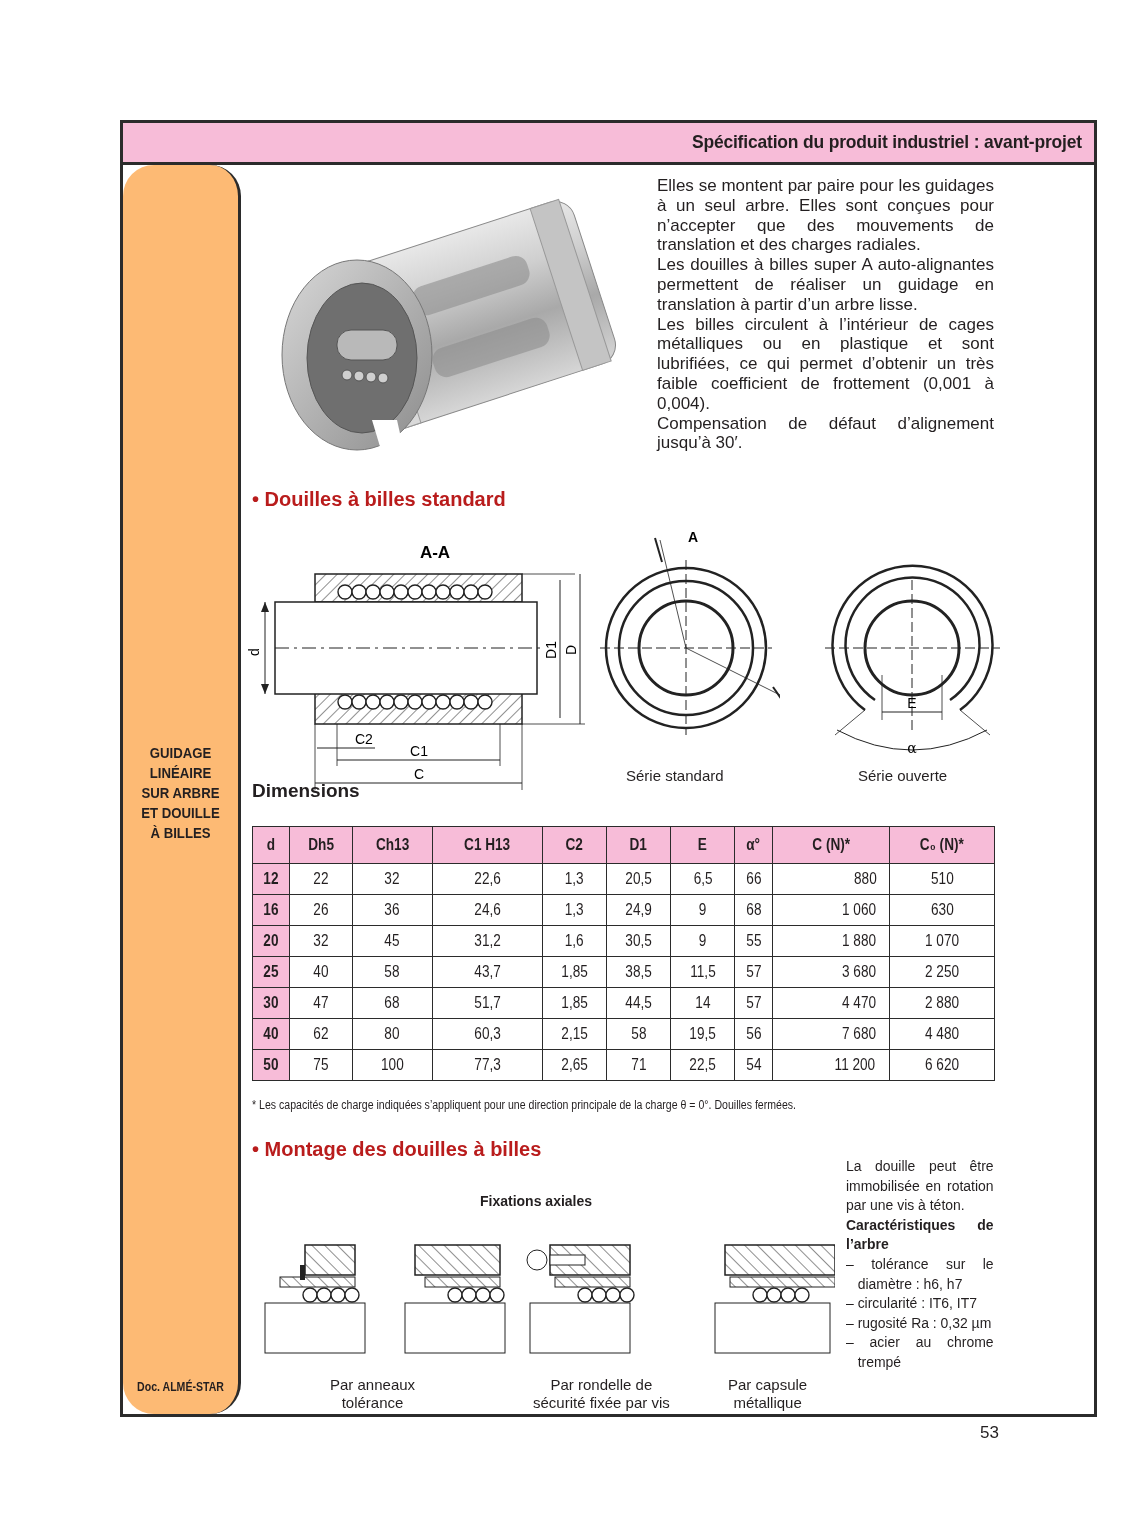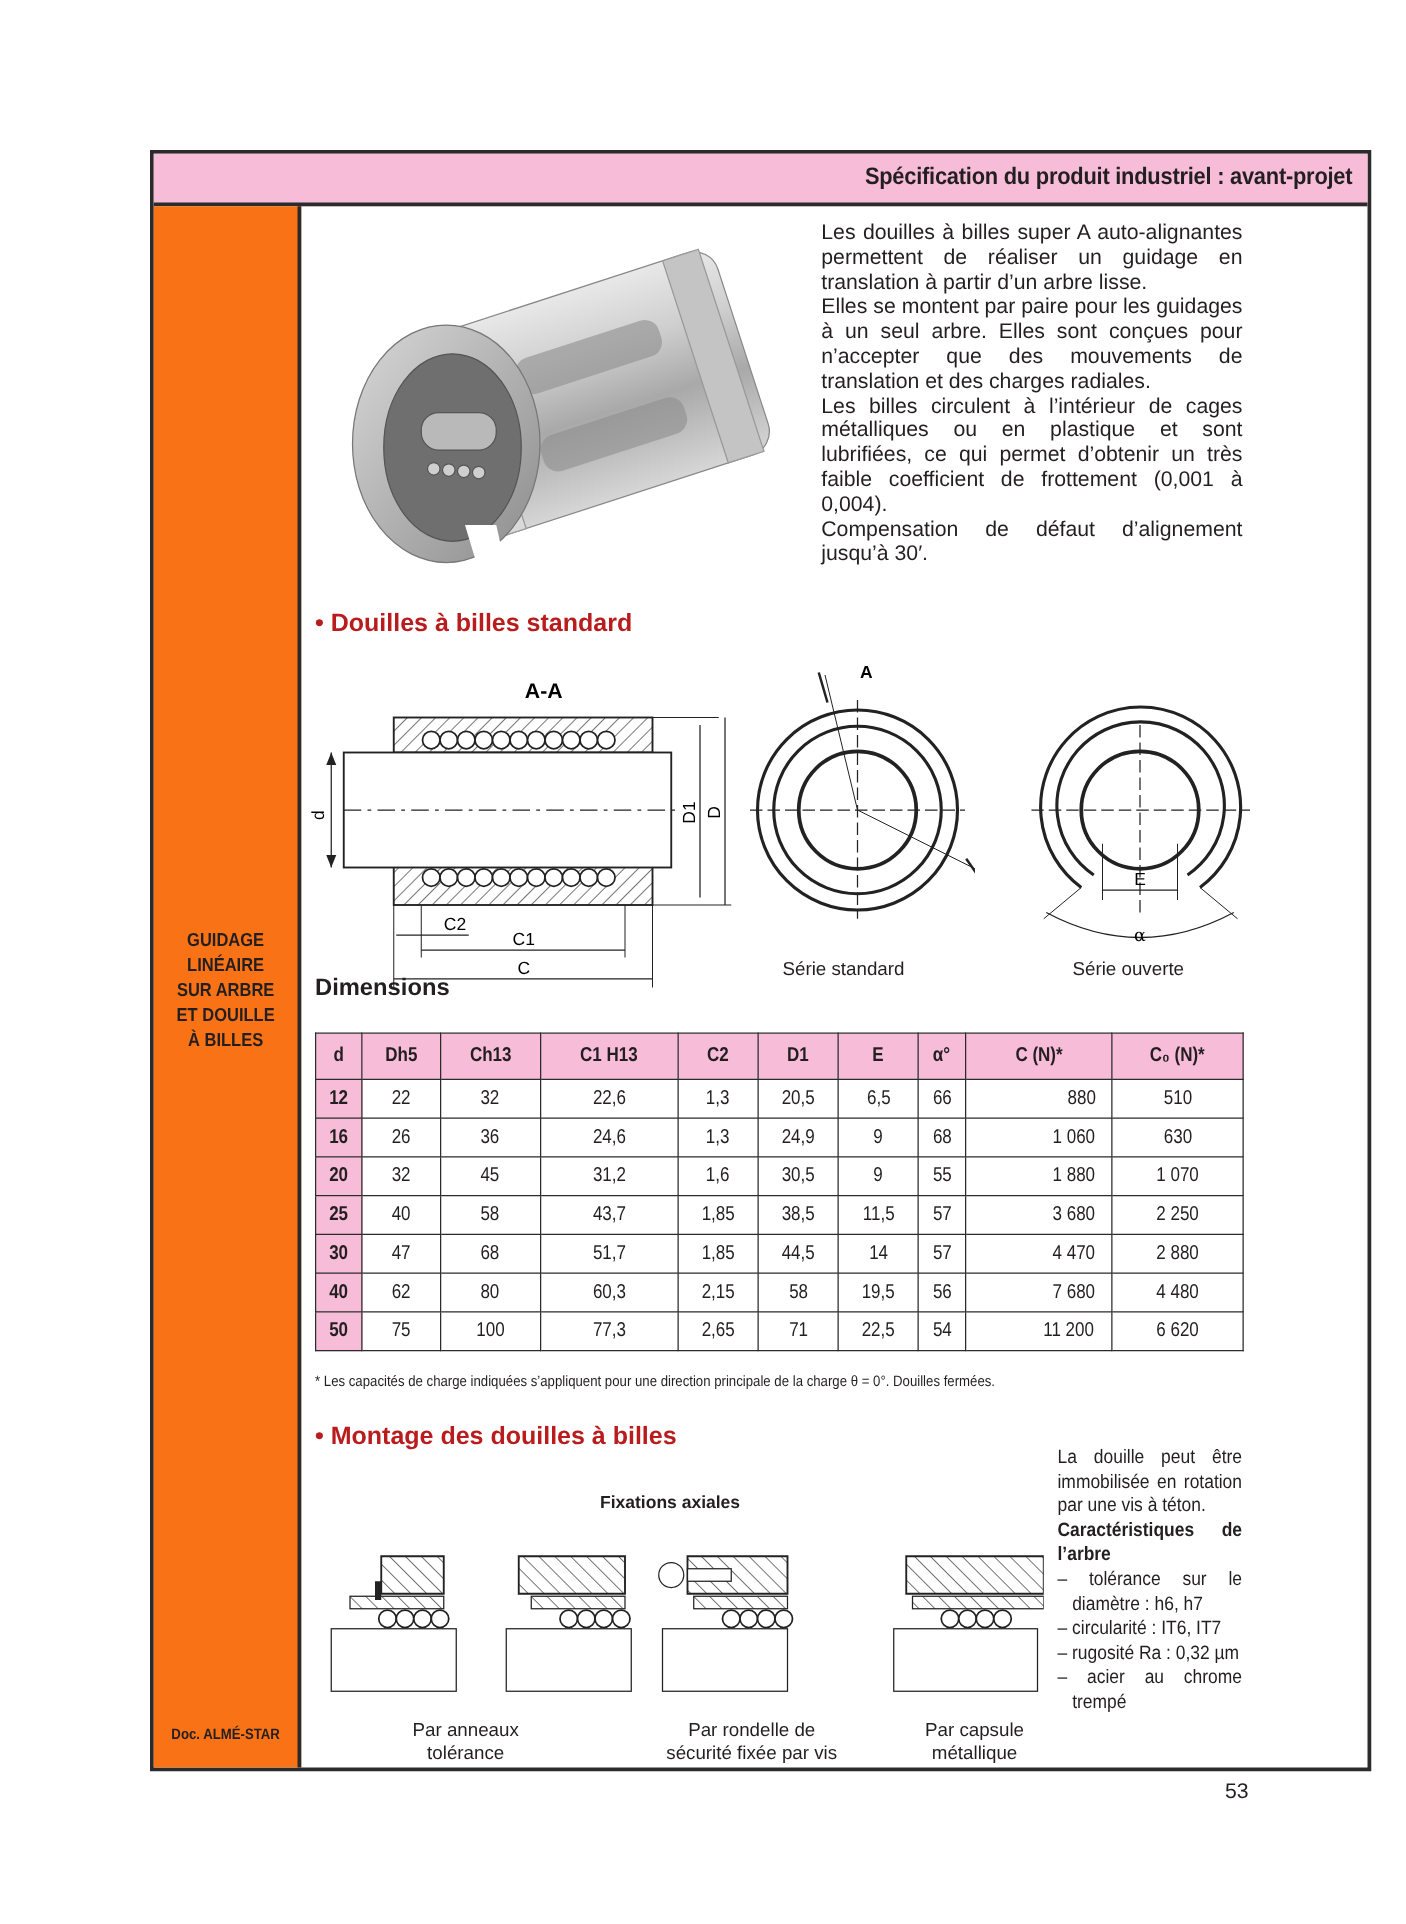--- a/index.html
+++ b/index.html
@@ -2,21 +2,21 @@
 <html><head>
 <meta charset="utf-8">
 <style>
   html, body { margin: 0; padding: 0; background: #ffffff; }
   body { width: 1125px; height: 1539px; position: relative; font-family: "Liberation Sans", sans-serif; color: #231f20; overflow: hidden; }
 
   .frame { position: absolute; left: 120px; top: 120px; width: 977px; height: 1297px; border: 3px solid #2b2b2b; box-sizing: border-box; background: #fff; }
   .header-bar { position: absolute; left: 0; top: 0; right: 0; height: 39px; background: #f7bcd8; border-bottom: 3px solid #2b2b2b; }
   .header-title { position: absolute; right: 12px; top: 8px; font-weight: bold; font-size: 19px; letter-spacing: -0.2px; transform: scaleX(0.92); transform-origin: right center; white-space: nowrap; }
 
-  .sidebar { position: absolute; left: 0; top: 42px; width: 115px; bottom: 0; background: #f97316; border-right: 3px solid #2b2b2b; }
+  .sidebar { position: absolute; left: 0; top: 42px; width: 115px; bottom: 0; background: #fdba74; border-right: 3px solid #2b2b2b; border-radius: 31px; }
   .side-label { position: absolute; left: 0; right: 0; top: 578px; text-align: center; font-weight: bold; font-size: 15px; line-height: 20px; transform: scaleX(0.88); }
   .side-doc { position: absolute; left: 0; right: 0; bottom: 20px; text-align: center; font-weight: bold; font-size: 12px; transform: scaleX(0.88); }
 
   .tab-construction { position: absolute; left: 1005px; top: 272px; width: 62px; height: 113px; background: #e6007e; }
   .tab-construction span { position: absolute; left: 50%; top: 50%; transform: translate(-50%, -50%) rotate(-90deg); color: #fff; font-weight: bold; font-size: 14px; white-space: nowrap; }
 
   .intro { position: absolute; left: 657px; top: 176px; width: 337px; font-size: 17px; line-height: 19.8px; text-align: justify; }
   .intro p { margin: 0; }
 
   .photo { position: absolute; left: 262px; top: 180px; width: 370px; height: 290px; }
@@ -94,22 +94,22 @@
   <g fill="#cfcfcf" stroke="#555">
     <circle cx="85" cy="195" r="5"></circle>
       <circle cx="97" cy="196" r="5"></circle>
       <circle cx="109" cy="197" r="5"></circle>
       <circle cx="121" cy="198" r="5"></circle>
   </g>
   <path d="M110 240 L125 290 L145 285 L135 240 Z" fill="#fff"></path>
 </svg>
 
 <div class="intro">
+  <p>Elles se montent par paire pour les guidages à un seul arbre. Elles sont conçues pour n’accepter que des mouvements de translation et des charges radiales.</p>
   <p>Les douilles à billes super A auto-alignantes permettent de réaliser un guidage en translation à partir d’un arbre lisse.</p>
-  <p>Elles se montent par paire pour les guidages à un seul arbre. Elles sont conçues pour n’accepter que des mouvements de translation et des charges radiales.</p>
   <p>Les billes circulent à l’intérieur de cages métalliques ou en plastique et sont lubrifiées, ce qui permet d’obtenir un très faible coefficient de frottement (0,001 à 0,004).</p>
   <p>Compensation de défaut d’alignement jusqu’à 30′.</p>
 </div>
 
 <div class="section-title" style="left:252px; top:488px;">• Douilles à billes standard</div>
 
 <svg class="drawing" style="left:245px; top:530px; width:360px; height:270px;" viewBox="0 0 360 270">
   <text x="190" y="28" font-family="Liberation Sans, sans-serif" font-size="17" font-weight="bold" text-anchor="middle">A-A</text>
   <defs>
     <pattern id="hatch" width="8" height="8" patternUnits="userSpaceOnUse" patternTransform="rotate(45)">
@@ -368,21 +368,21 @@
 </svg>
 
 <div class="caption" style="left:330px; top:1376px; line-height:18px;">
   <div>Par anneaux</div>
   <div>tolérance</div>
 </div>
 <div class="caption" style="left:533px; top:1376px; line-height:18px;">
   <div>Par rondelle de</div>
   <div>sécurité fixée par vis</div>
 </div>
-<div class="caption" style="left:728px; top:1376px; line-height:18px;margin-left:12px;">
+<div class="caption" style="left:728px; top:1376px; line-height:18px;">
   <div>Par capsule</div>
   <div>métallique</div>
 </div>
 
 <div class="right-notes">
   <span class="cond">
     <p>La douille peut être immobilisée en rotation par une vis à téton.</p>
     <p class="b">Caractéristiques de l’arbre</p>
     <p class="ind">– tolérance sur le diamètre : h6, h7</p>
     <p class="ind">– circularité : IT6, IT7</p>

